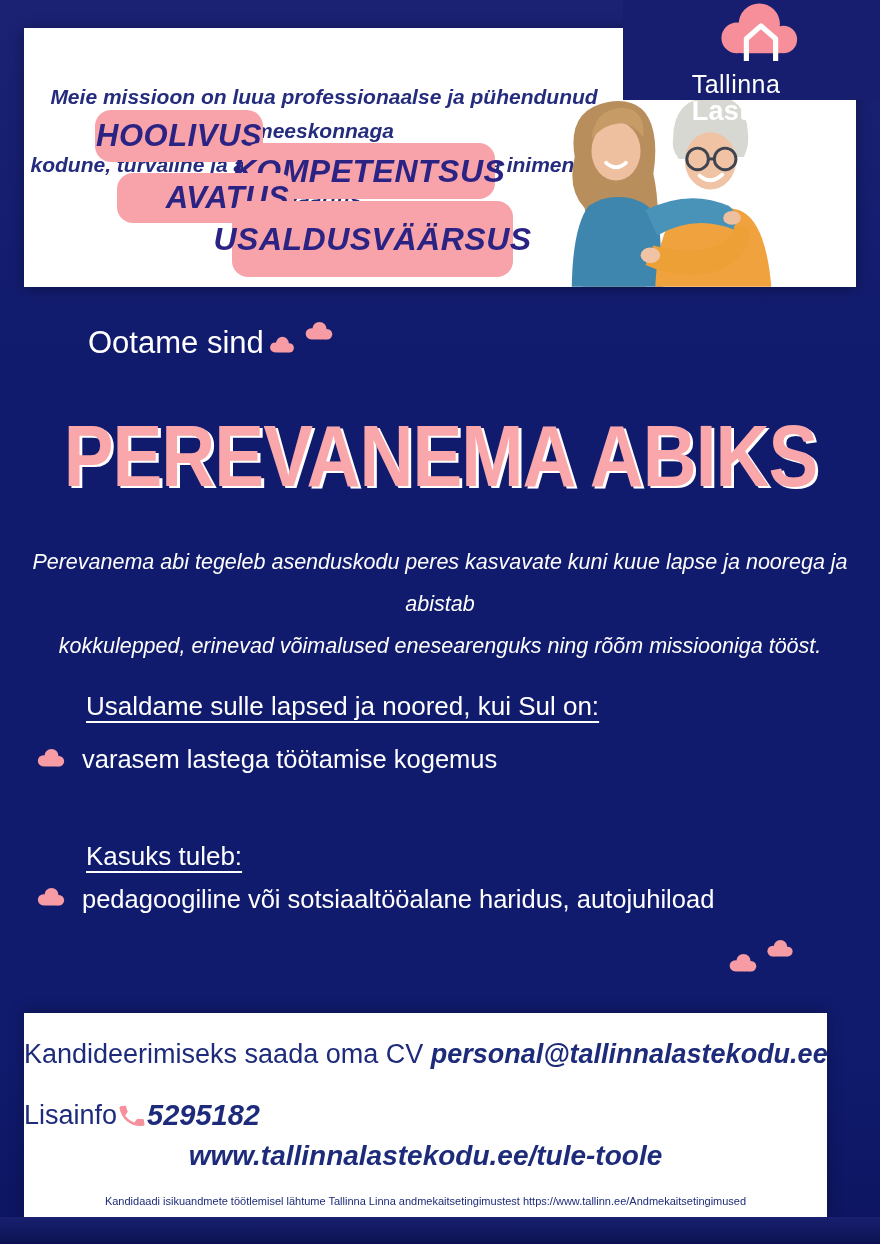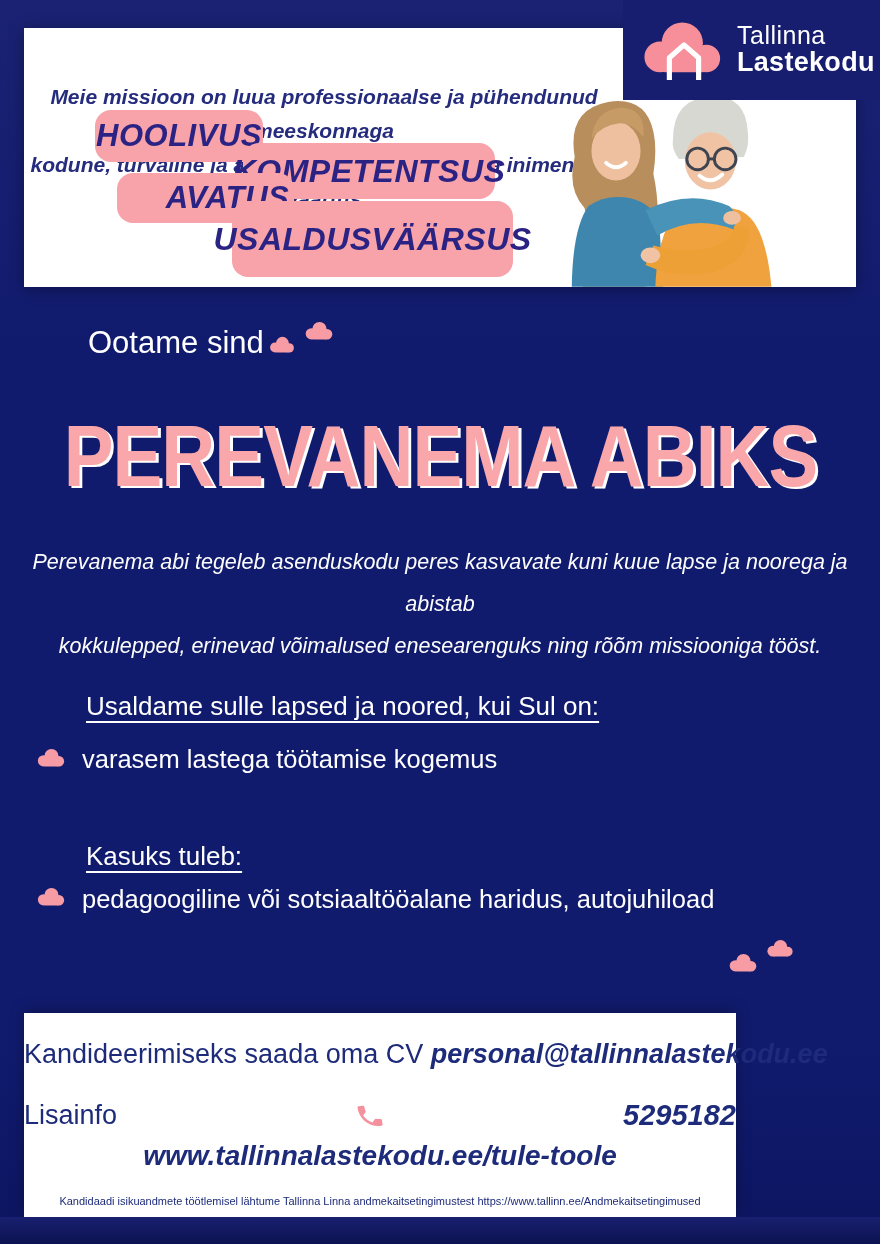--- a/index.html
+++ b/index.html
@@ -11,21 +11,21 @@
   }
   .abs{position:absolute;}
 
   
   .header-card{
     left:24px;top:28px;width:832px;height:259px;background:#ffffff;
     box-shadow:0 2px 14px rgba(0,0,0,.35);
   }
   .logo-notch{
     left:623px;top:0;width:257px;height:100px;background:#171e6f;
-    display:flex;align-items:center;justify-content:flex-start;gap:10px;padding-left:18px;box-sizing:border-box;
+    display:flex;align-items:center;justify-content:flex-start;gap:10px;padding-left:18px;box-sizing:border-box;flex-direction:column;
   }
   .logo-cloud{width:86px;height:62px;flex:0 0 auto;}
   .logo-text{color:#ffffff;line-height:1.02;}
   .logo-text .l1{font-size:25px;font-weight:400;letter-spacing:.5px;}
   .logo-text .l2{font-size:27px;font-weight:700;letter-spacing:.3px;}
 
   .mission{
     left:28px;top:36px;width:592px;text-align:center;
     color:#252c7e;font-style:italic;font-weight:600;font-size:21px;line-height:34px;margin-top:44px;
   }
@@ -74,28 +74,28 @@
   .bullet-cloud2{left:36px;top:887px;width:30px;height:19px;}
   .bullet-text{color:#ffffff;font-size:25.5px;font-weight:500;line-height:39px;}
   .bt1{left:82px;top:740px;width:730px;}
   .bt2{left:82px;top:880px;width:730px;}
 
   .deco-cloud1{left:727px;top:953px;width:32px;height:19px;}
   .deco-cloud2{left:765px;top:939px;width:30px;height:18px;}
 
   
   .footer-card{
-    left:24px;top:1013px;width:712px;height:204px;background:#ffffff;
+    left:24px;top:1013px;width:803px;height:204px;background:#ffffff;
     box-shadow:0 -2px 14px rgba(0,0,0,.3);
     color:#1d2b7a;
   }
   .cv-line{position:absolute;top:26px;left:0;width:100%;text-align:center;font-size:27px;white-space:nowrap;}
   .cv-line .pre{font-weight:500;}
   .cv-line .email{font-weight:800;font-style:italic;}
-  .info-line{position:absolute;top:86px;left:0;width:100%;display:flex;justify-content:space-between;align-items:center;gap:0;}
+  .info-line{position:absolute;top:86px;left:0;width:100%;display:flex;justify-content:flex-start;align-items:center;gap:0;}
   .info-line .lbl{font-size:27px;font-weight:500;}
   .phone-icon{width:30px;height:30px;transform:rotate(-8deg);}
   .info-line .num{font-size:29px;font-weight:800;font-style:italic;}
   .site-line{position:absolute;top:127px;left:0;width:100%;text-align:center;font-size:28px;font-weight:800;font-style:italic;}
   .legal-line{position:absolute;bottom:10px;left:0;width:100%;text-align:center;font-size:11px;font-weight:500;}
 
   .bottom-strip{left:0;top:1217px;width:880px;height:27px;background:linear-gradient(180deg,#182070,#0c1250);}
 </style>
 </head>
 <body>

